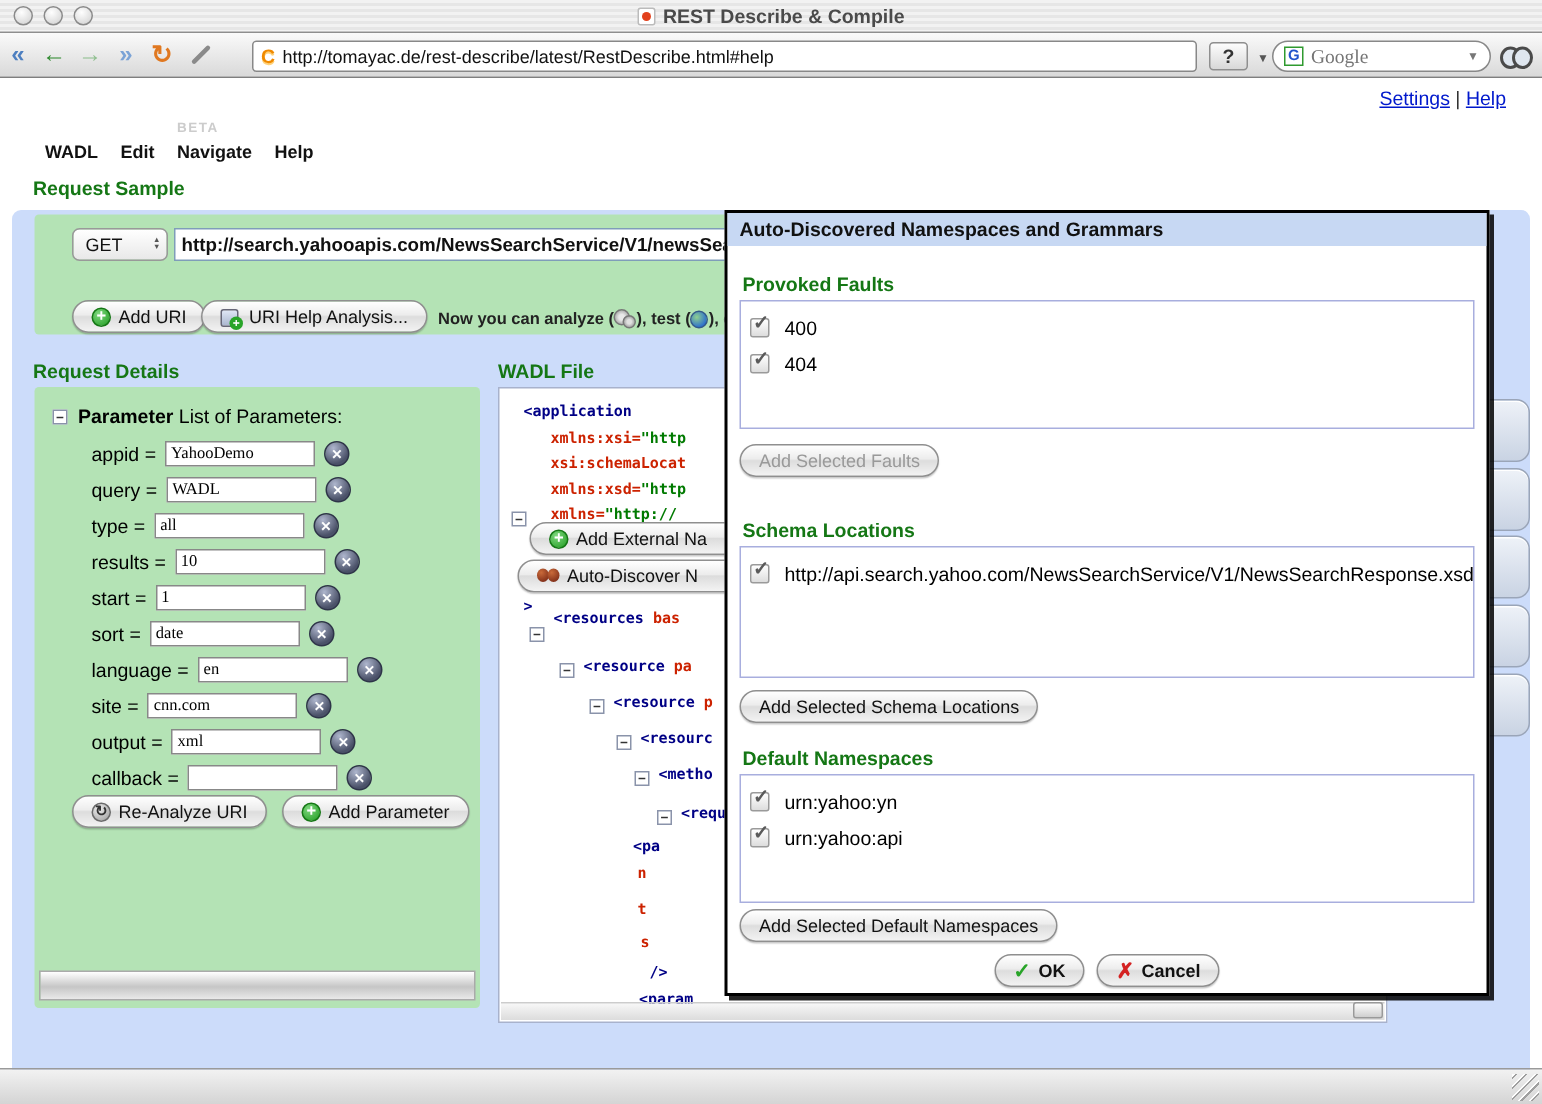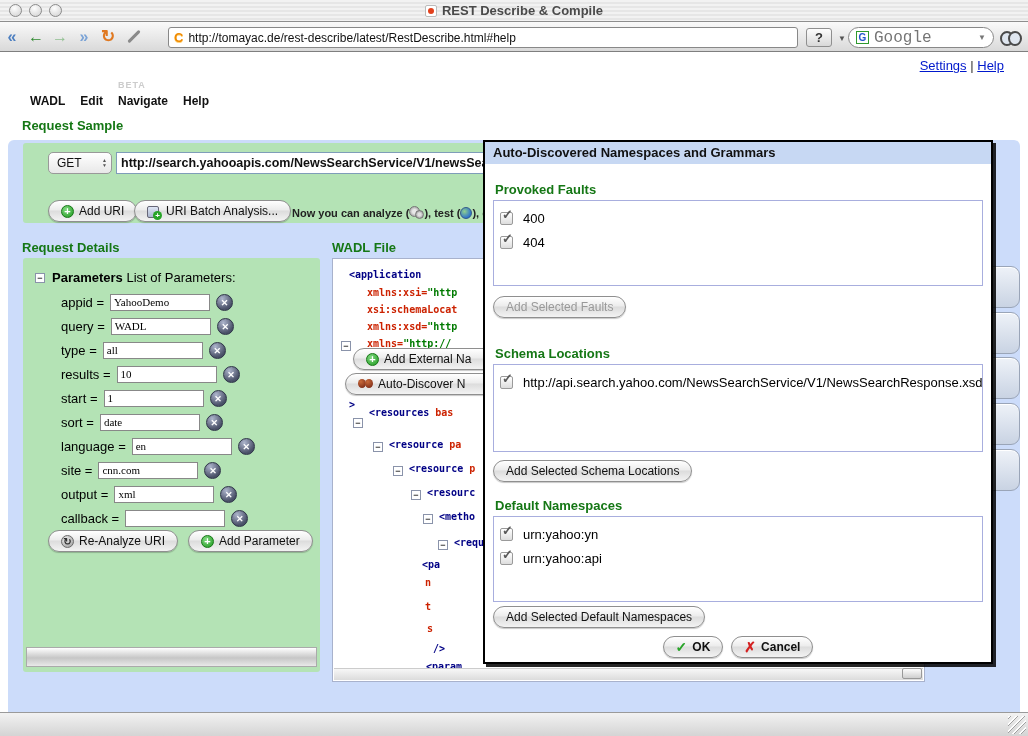--- a/index.html
+++ b/index.html
@@ -24,21 +24,21 @@
     border:1px solid #888; border-radius:3px; display:flex; align-items:center; padding:0 5px; gap:5px; }
   .urlfield input { border:none; outline:none; flex:1; font-size:12px; color:#111; font-family:"Liberation Sans",sans-serif; }
   .cam { color:#f08a00; font-weight:bold; font-size:13px; text-shadow:0 1px 0 #ffd27a; }
   .helpbtn { position:absolute; left:806px; top:6px; width:26px; height:19px; border:1px solid #8f8f8f; border-radius:3px;
     background:linear-gradient(#fdfdfd,#d8d8d8); font-weight:bold; font-size:13px; color:#333; text-align:center; line-height:17px; }
   .ddv { position:absolute; font-size:8px; color:#555; }
   .searchpill { position:absolute; left:848px; top:5px; width:146px; height:21px; background:#fff;
     border:1px solid #888; border-radius:11px; display:flex; align-items:center; padding:0 7px; gap:5px; }
   .glogo { width:13px; height:13px; border:1px solid #2f9a2f; background:#fff; font-size:10px; font-weight:bold;
     color:#2255cc; text-align:center; line-height:12px; }
-  .searchpill input { border:none; outline:none; flex:1; font-size:16px; color:#333; width:70px; font-family:Liberation Mono, monospace; }
+  .searchpill input { border:none; outline:none; flex:1; font-size:13px; color:#333; width:70px; font-family:Liberation Serif, serif; }
   .binoc { position:absolute; left:1000px; top:9px; width:24px; height:13px; }
   .binoc::before, .binoc::after { content:""; position:absolute; top:0; width:10px; height:11px;
     border:2px solid #4a4a4a; border-radius:50%; background:#dfe6ef; }
   .binoc::before { left:0; } .binoc::after { right:2px; }
 
   .statusbar { position:absolute; left:0; top:712px; width:1028px; height:24px;
     background:linear-gradient(#f2f2f2,#d4d4d4); border-top:1px solid #9a9a9a; }
   .grip { position:absolute; right:2px; bottom:2px; width:18px; height:18px;
     background:repeating-linear-gradient(315deg, rgba(0,0,0,0) 0 3px, #9f9f9f 3px 4px, #fdfdfd 4px 5px); }
 
@@ -203,36 +203,36 @@
           <span>▼</span>
       </span>
     </div>
     <input class="rs-url" value="http://search.yahooapis.com/NewsSearchService/V1/newsSearch?appid=Ya" style="">
     <span class="btn" style="position:absolute; left:25px; top:57px">
       <span class="plus">+</span>
       <span>Add URI</span>
     </span>
     <span class="btn" style="position:absolute; left:111px; top:57px">
       <span class="dbico"></span>
-      <span>URI Batch Analysis...</span>
+      <span>URI Help Analysis...</span>
     </span>
     <span class="hint">
       <span>Now you can analyze (</span>
         <span class="gear2"></span>
         <span>), test (</span>
         <span class="globe"></span>
         <span>), or de</span>
     </span>
   </div>
 
   <div class="h-green" style="left:22px; top:240px">Request Details</div>
   <div class="panel-green" style="left:23px; top:258px; width:297px; height:414px">
     <div class="rd-title">
       <span class="minusbox">−</span>
-      <span><b>Parameters</b><span> List of Parameters:</span></span>
+      <span><b>Parameter</b><span> List of Parameters:</span></span>
     </div>
     <div class="rd-rows">
       <div class="prow">
         <span>appid</span>&nbsp;<span>=</span>
         <input value="YahooDemo" style="">
         <span class="delx">✕</span>
       </div>
       <div class="prow">
         <span>query</span>&nbsp;<span>=</span>
         <input value="WADL" style="">

